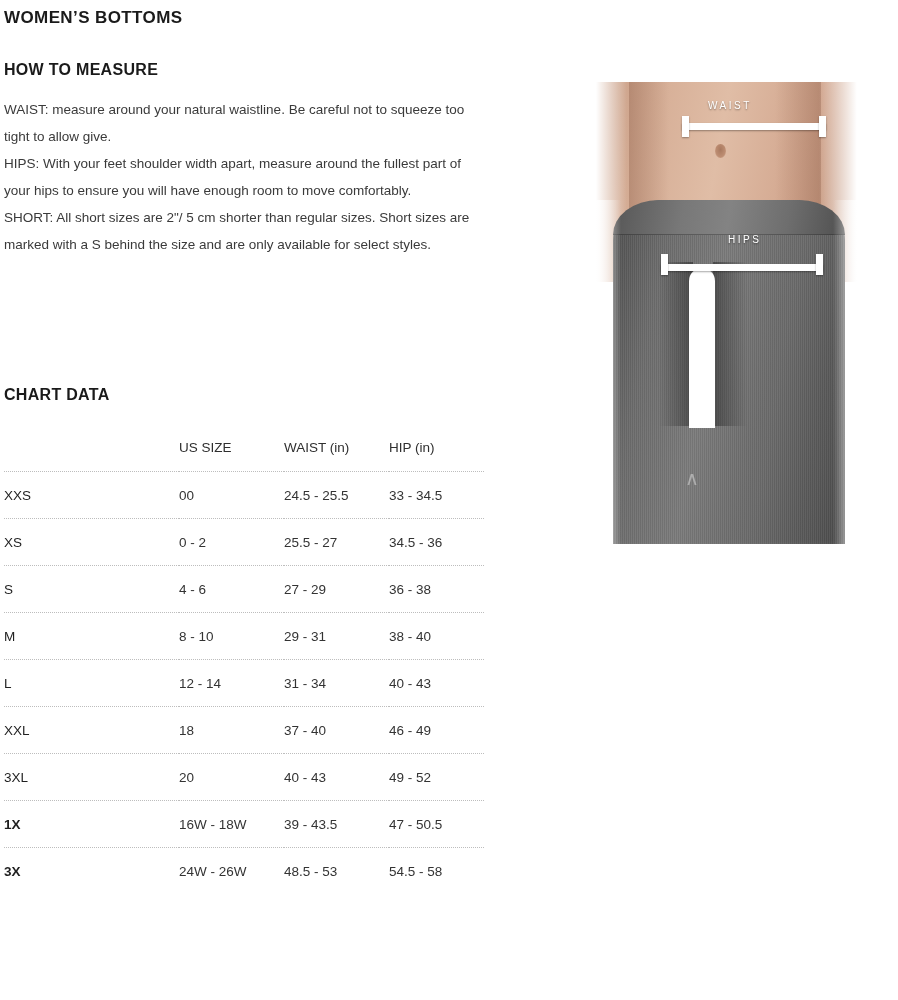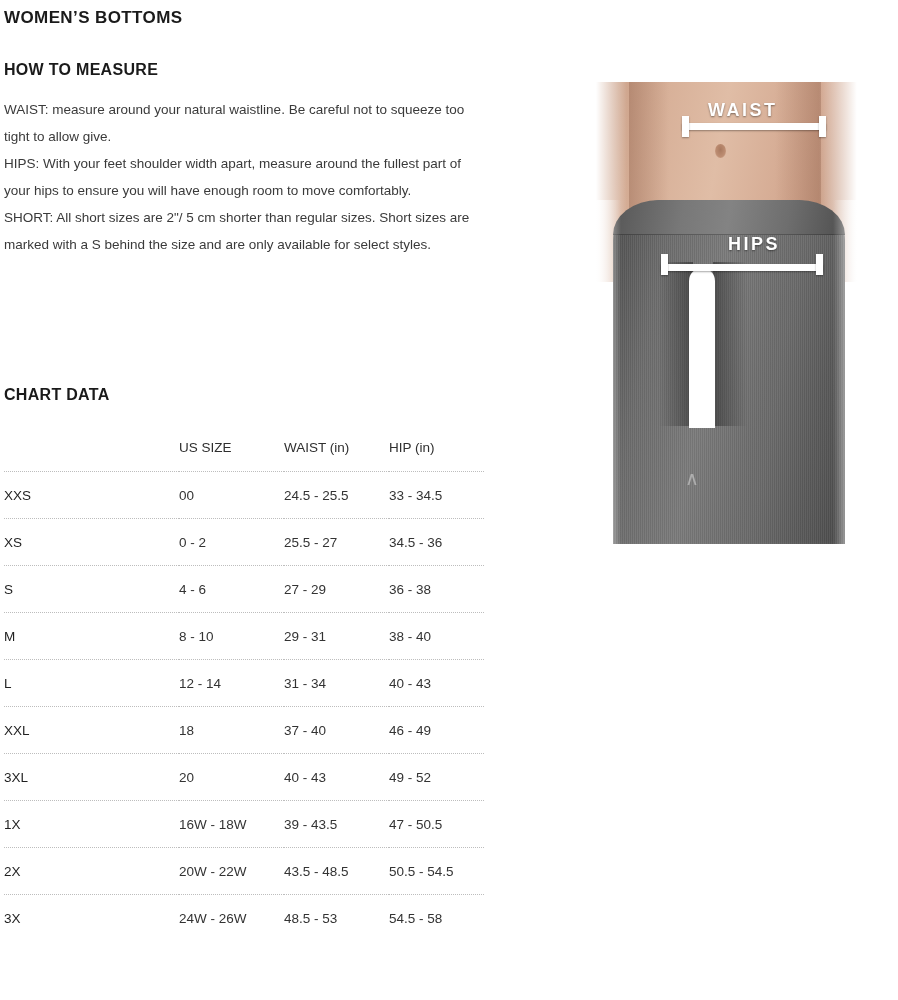--- a/index.html
+++ b/index.html
@@ -104,21 +104,21 @@
 
   .col-size { width: 175px; }
   .col-us   { width: 105px; }
   .col-waist{ width: 105px; }
   .col-hip  { width: 95px; }
 
   td.size-label {
     color: #1f1f1f;
   }
   td.size-label.bold {
-    font-weight: normal;
+    font-weight: bold;
   }
 
   
   .photo {
     position: absolute;
     left: 585px;
     top: 82px;
     width: 288px;
     height: 462px;
     overflow: hidden;
@@ -237,22 +237,22 @@
     text-align: center;
     font-family: "DejaVu Sans", sans-serif;
   }
 
   
   .meas {
     position: absolute;
     color: #ffffff;
   }
   .meas-label {
-    font-size: 18px;
-    font-weight: bold;
+    font-size: 10px;
+    font-weight: normal;
     letter-spacing: 2.5px;
     text-shadow: 0 1px 2px rgba(0,0,0,0.45);
   }
   .meas-bar {
     position: absolute;
     height: 7px;
     background: #ffffff;
     box-shadow: 0 1px 2px rgba(0,0,0,0.35);
   }
   .meas-cap {
@@ -351,26 +351,20 @@
               <td>40 - 43</td>
               <td>49 - 52</td>
             </tr>
             <tr>
               <td class="size-label bold">1X</td>
               <td>16W - 18W</td>
               <td>39 - 43.5</td>
               <td>47 - 50.5</td>
             </tr>
             <tr>
-              <td class="size-label bold">2X</td>
-              <td>20W - 22W</td>
-              <td>43.5 - 48.5</td>
-              <td>50.5 - 54.5</td>
-            </tr>
-            <tr>
               <td class="size-label bold">3X</td>
               <td>24W - 26W</td>
               <td>48.5 - 53</td>
               <td>54.5 - 58</td>
             </tr>
           </tbody>
       </table>
     </div>
   </div>
 

